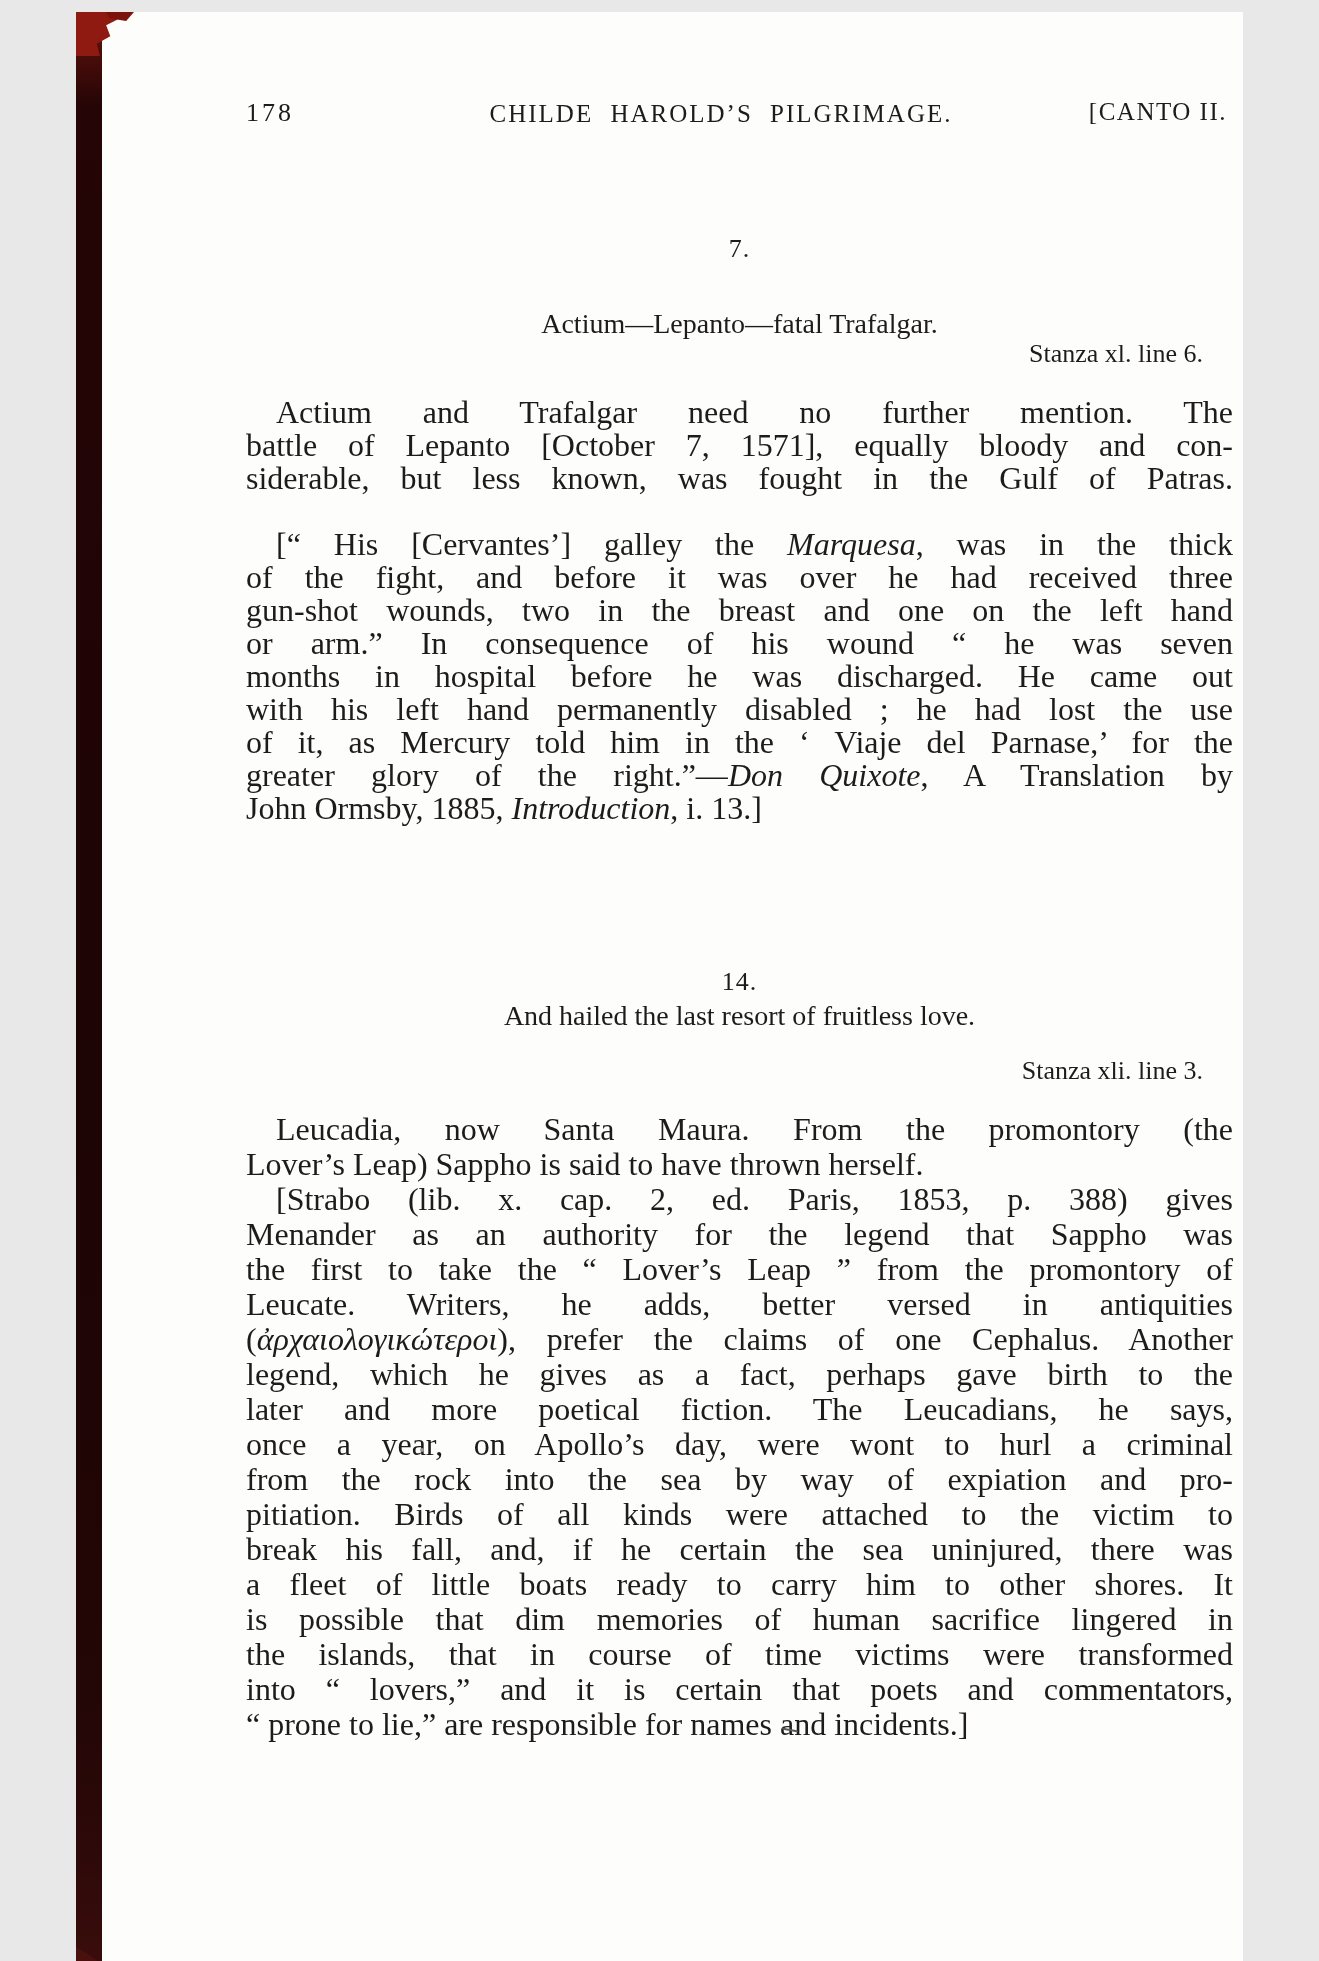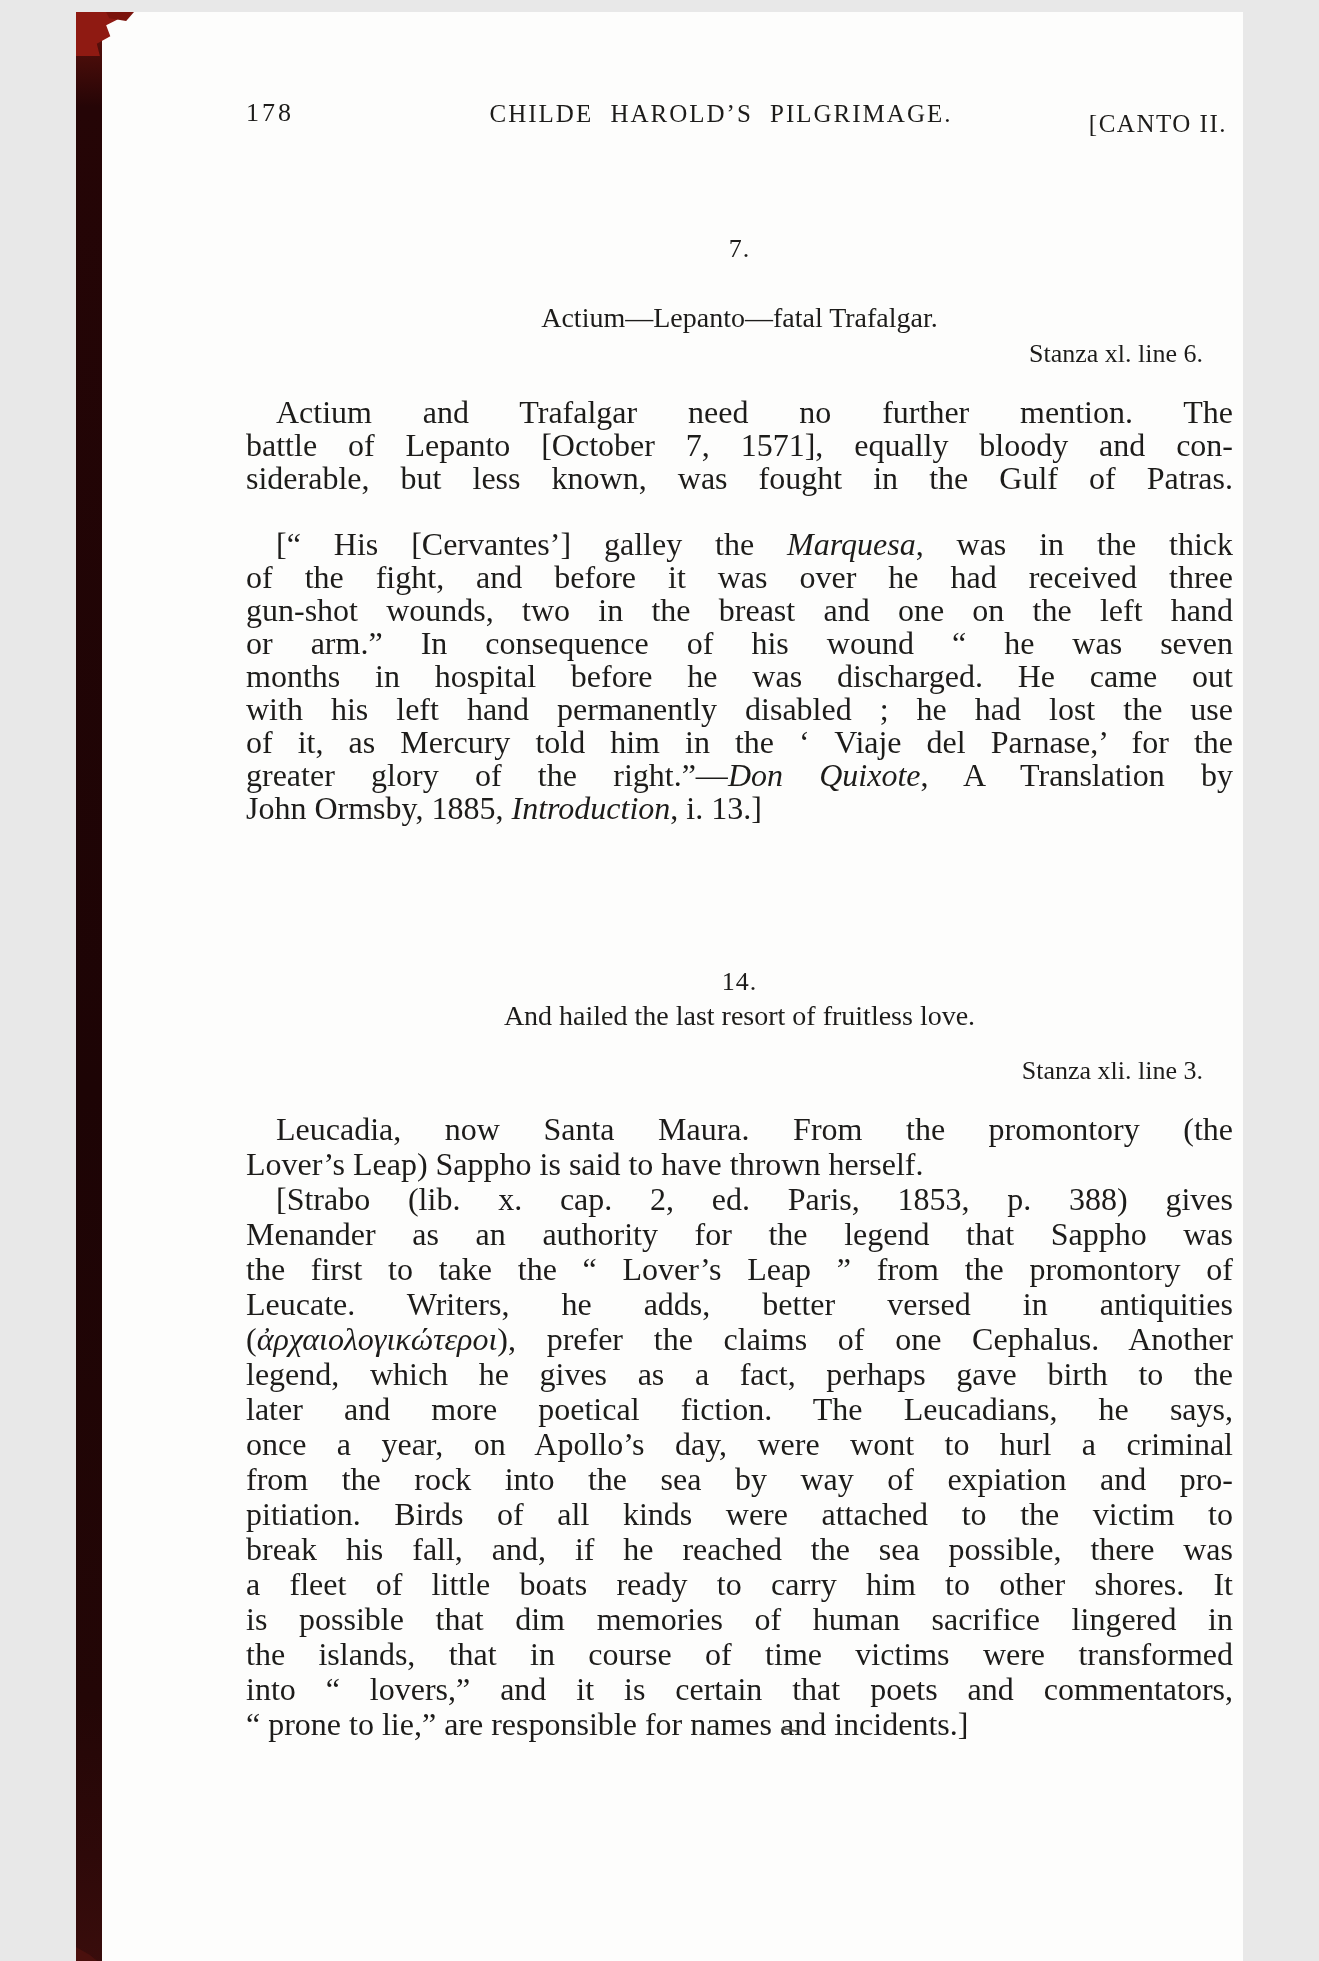--- a/index.html
+++ b/index.html
@@ -28,27 +28,27 @@
   .edge-stain-bottom{
     position:absolute;left:0;bottom:0;width:34px;height:26px;background:#4a100d;
     clip-path:polygon(0 0,40% 30%,78% 70%,100% 100%,0 100%);
   }
 
   .textblock{position:absolute;left:170px;top:0;width:987px;height:100%;}
 
   .header{position:absolute;top:86px;left:0;width:100%;height:34px;font-size:25px;}
   .pageno{position:absolute;left:0;top:0;letter-spacing:3px;font-size:26px;}
   .runhead{position:absolute;left:50%;transform:translateX(-54%);top:2px;letter-spacing:2px;word-spacing:9px;}
-  .canto{position:absolute;right:6px;top:12px;letter-spacing:1.5px;}
+  .canto{position:absolute;right:6px;top:0;letter-spacing:1.5px;}
 
   .sec-number{position:absolute;left:0;width:100%;text-align:center;font-size:26px;letter-spacing:1px;}
   .sec-heading{position:absolute;left:0;width:100%;text-align:center;font-size:28px;}
   .sec-attrib{position:absolute;left:0;width:100%;text-align:right;padding-right:30px;box-sizing:border-box;font-size:26px;}
 
-  #n13{top:222px;} #h13{top:290px;} #a13{top:327px;}
+  #n13{top:222px;} #h13{top:296px;} #a13{top:327px;}
   #n14{top:955px;} #h14{top:988px;} #a14{top:1044px;}
 
   .para{position:absolute;left:0;width:100%;}
   #p00{top:384px;} #p01{top:516px;}
   #p10{top:1100px;} #p11{top:1170px;}
 
   .ln{font-size:32px;height:33px;line-height:33px;text-align:left;}
   .lh35 .ln{height:35px;line-height:35px;}
   .ln.j{text-align:justify;text-align-last:justify;}
   .ln.ind{text-indent:30px;}
@@ -109,21 +109,21 @@
         <div class="ln j ind"><span>[Strabo (lib. x. cap. 2, ed. Paris, 1853, p. 388) gives</span></div>
         <div class="ln j"><span>Menander as an authority for the legend that Sappho was</span></div>
         <div class="ln j"><span>the first to take the “ Lover’s Leap ” from the promontory of</span></div>
         <div class="ln j"><span>Leucate.  Writers, he adds, better versed in antiquities</span></div>
         <div class="ln j"><span>(</span><i>ἀρχαιολογικώτεροι</i><span>), prefer the claims of one Cephalus.  Another</span></div>
         <div class="ln j"><span>legend, which he gives as a fact, perhaps gave birth to the</span></div>
         <div class="ln j"><span>later and more poetical fiction.  The Leucadians, he says,</span></div>
         <div class="ln j"><span>once a year, on Apollo’s day, were wont to hurl a criminal</span></div>
         <div class="ln j"><span>from the rock into the sea by way of expiation and pro-</span></div>
         <div class="ln j"><span>pitiation.  Birds of all kinds were attached to the victim to</span></div>
-        <div class="ln j"><span>break his fall, and, if he reached the sea possible, there was</span></div>
+        <div class="ln j"><span>break his fall, and, if he certain the sea uninjured, there was</span></div>
         <div class="ln j"><span>a fleet of little boats ready to carry him to other shores.  It</span></div>
         <div class="ln j"><span>is possible that dim memories of human sacrifice lingered in</span></div>
         <div class="ln j"><span>the islands, that in course of time victims were transformed</span></div>
         <div class="ln j"><span>into “ lovers,” and it is certain that poets and commentators,</span></div>
         <div class="ln"><span>“ prone to lie,” are responsible for names and incidents.]</span></div>
       </div>
 
   </div>
 
   <div class="speck" id="speck1"></div>

